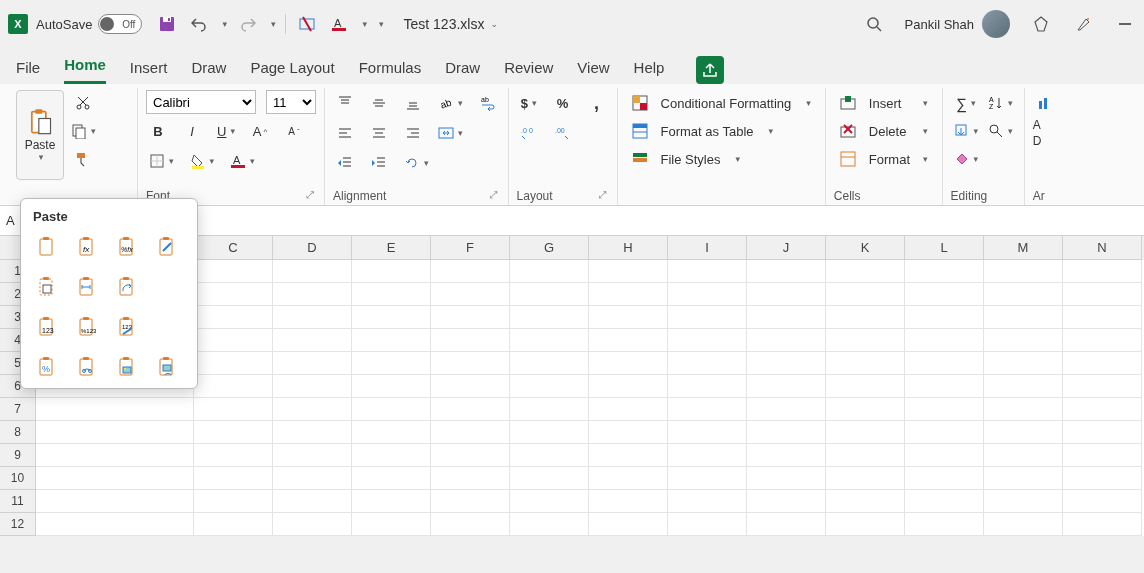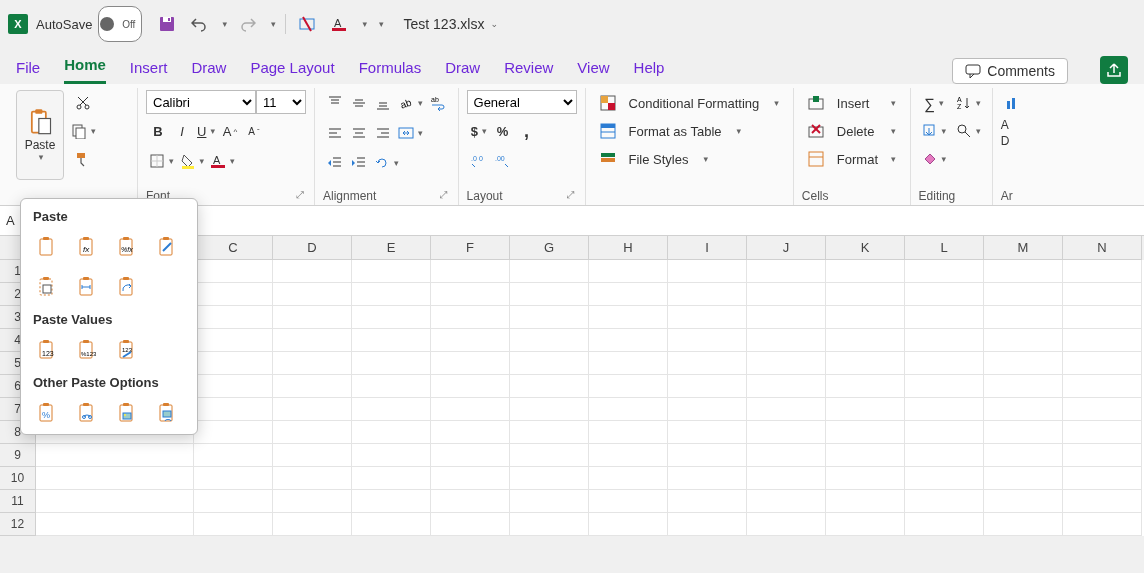--- a/index.html
+++ b/index.html
@@ -2,46 +2,46 @@
 <html><head>
 <meta charset="utf-8">
 <style>
 * { box-sizing: border-box; margin: 0; padding: 0; font-family: "Segoe UI", Arial, sans-serif; }
 body { background: #f0f0f0; width: 1144px; height: 573px; overflow: hidden; font-size: 13px; color: #333; }
 
 
 .titlebar { height: 48px; background: #f0f0f0; display: flex; align-items: center; padding: 0 8px; gap: 8px; }
 .app-icon { width: 20px; height: 20px; background: #107c41; border-radius: 2px; display: flex; align-items: center; justify-content: center; color: #fff; font-weight: bold; font-size: 11px; }
 .autosave { display: flex; align-items: center; gap: 6px; font-size: 13px; }
-.toggle { width: 44px; height: 36px; border: 1px solid #888; border-radius: 10px; display: flex; align-items: center; padding: 1px; background: #fff; position: relative; }
+.toggle { width: 44px; height: 20px; border: 1px solid #888; border-radius: 10px; display: flex; align-items: center; padding: 1px; background: #fff; position: relative; }
 .toggle-knob { width: 14px; height: 14px; background: #666; border-radius: 50%; }
 .toggle-text { font-size: 10px; position: absolute; right: 6px; color: #555; }
 .qat { display: flex; align-items: center; gap: 10px; margin-left: 6px; }
 .qat-btn { width: 22px; height: 22px; display: flex; align-items: center; justify-content: center; cursor: pointer; }
 .qat-sep { width: 1px; height: 20px; background: #ccc; }
 .filename { margin-left: 12px; font-size: 14px; display: flex; align-items: center; gap: 4px; }
 .title-right { margin-left: auto; display: flex; align-items: center; gap: 20px; }
 .user { display: flex; align-items: center; gap: 8px; font-size: 13px; }
 .avatar { width: 28px; height: 28px; border-radius: 50%; background: linear-gradient(135deg,#8a9ba8,#5a6b78); }
 
 
 .tabs { height: 36px; display: flex; align-items: flex-end; padding: 0 16px; gap: 24px; position: relative; }
-.tab { font-size: 15px; padding: 6px 0 8px; cursor: pointer; color: #6d28d9; }
+.tab { font-size: 15px; padding: 6px 0 8px; cursor: pointer; color: #404040; }
 .tab.active { color: #107c41; font-weight: 600; border-bottom: 3px solid #107c41; }
 .comments-btn { margin-left: auto; border: 1px solid #bbb; border-radius: 4px; padding: 4px 12px; display: flex; align-items: center; gap: 6px; background: #fff; font-size: 14px; }
 .share-btn { margin-left: 8px; width: 28px; height: 28px; background: #107c41; border-radius: 4px; display:flex; align-items:center; justify-content:center; color:#fff; }
 
 
 .ribbon { background: #fafafa; border-bottom: 1px solid #d0d0d0; display: flex; height: 122px; padding: 4px 0 0 8px; }
 .group { border-right: 1px solid #e0e0e0; padding: 2px 8px 2px 8px; display: flex; flex-direction: column; position: relative; }
 .group-body { flex: 1; display: flex; gap: 4px; }
 .group-label { text-align: left; font-size: 12px; color: #555; padding: 2px 0 0; position: relative; }
 .group-launcher { position: absolute; right: 2px; bottom: 2px; font-size: 10px; color: #777; cursor: pointer; }
 .col { display: flex; flex-direction: column; gap: 2px; }
-.row { display: flex; gap: 0; align-items: center; }
+.row { display: flex; gap: 10px; align-items: center; }
 .btn { min-width: 24px; height: 26px; display: flex; align-items: center; justify-content: center; cursor: pointer; border-radius: 3px; padding: 0 3px; gap: 2px; }
 .bigbtn { width: 48px; display: flex; flex-direction: column; align-items: center; justify-content: center; cursor: pointer; padding: 4px 2px; border: 1px solid #ccc; border-radius: 4px; background: #f5f5f5; }
 .bigbtn .label { font-size: 12px; margin-top: 2px; }
 select.combo { height: 24px; font-size: 13px; border: 1px solid #bbb; background: #fff; padding: 0 2px; }
 .font-name { width: 110px; }
 .font-size { width: 50px; }
 .num-fmt { width: 110px; }
 .ribbon-text-btn { height: 26px; display: flex; align-items: center; gap: 13px; padding: 0 6px; cursor: pointer; font-size: 13px; border-radius: 3px; }
 .chev { font-size: 9px; color: #666; margin-left: 2px; }
 
@@ -121,41 +121,62 @@
           <text x="3" y="11" font-size="11" fill="#333">A</text>
           <rect x="1" y="12" width="14" height="3" fill="#c8102e"></rect>
         </svg>
     </div>
     <span class="chev">▾</span>
     <span class="chev">▾</span>
   </div>
   <div class="filename">
     <span>Test 123.xlsx</span>
     <span class="chev">⌄</span>
+  </div>
+  <div class="title-right">
+    <div class="qat-btn">
+      <svg class="ic" viewBox="0 0 16 16">
+          <circle cx="7" cy="7" r="5" fill="none" stroke="#555" stroke-width="1.5"></circle>
+          <line x1="11" y1="11" x2="15" y2="15" stroke="#555" stroke-width="1.5"></line>
+        </svg>
+    </div>
+    <div class="user">
+      <span>Pankil Shah</span>
+      <div class="avatar"></div>
+    </div>
+    <div class="qat-btn">
+      <svg class="ic" viewBox="0 0 16 16">
+          <path d="M8 1 L14 6 L11 15 H5 L2 6 Z" fill="none" stroke="#555" stroke-width="1.2"></path>
+        </svg>
+    </div>
+    <div class="qat-btn">
+      <svg class="ic" viewBox="0 0 16 16">
+          <path d="M3 14 L11 3 L14 6 L5 14 Z" fill="none" stroke="#555"></path>
+          <circle cx="13" cy="3" r="1" fill="#d97f2e"></circle>
+        </svg>
+    </div>
+    <div class="qat-btn">
+      <svg class="ic" viewBox="0 0 16 16">
+          <line x1="2" y1="8" x2="14" y2="8" stroke="#333" stroke-width="1.5"></line>
+        </svg>
+    </div>
   </div>
 </div>
 
 <div class="tabs">
   <div class="tab">File</div>
   <div class="tab active">Home</div>
   <div class="tab">Insert</div>
   <div class="tab">Draw</div>
   <div class="tab">Page Layout</div>
   <div class="tab">Formulas</div>
   <div class="tab">Draw</div>
   <div class="tab">Review</div>
   <div class="tab">View</div>
   <div class="tab">Help</div>
-  <div class="comments-btn">
-    <svg class="ic" viewBox="0 0 16 16">
-        <rect x="1" y="2" width="14" height="9" rx="2" fill="none" stroke="#333"></rect>
-        <path d="M5 11 L5 15 L9 11" fill="none" stroke="#333"></path>
-      </svg>
-    <span>Comments</span>
-  </div>
   <div class="share-btn">
     <svg class="ic" viewBox="0 0 16 16">
         <path d="M8 2 L12 6 M8 2 L4 6 M8 2 V11 M2 10 V14 H14 V10" fill="none" stroke="#fff" stroke-width="1.5"></path>
       </svg>
   </div>
 </div>
 
 <div class="ribbon">
 
   <div class="group" style="width:130px;">
@@ -348,23 +369,20 @@
             </div>
       </div>
     </div>
       </div>
     <div class="group-label"><span>Alignment</span><span class="group-launcher">⤢</span></div>
   </div>
 
   <div class="group">
     <div class="group-body">
         <div class="col" style="gap:4px;">
-      <div class="row">
-            <select class="combo num-fmt" value="General"><option>General</option></select>
-          </div>
       <div class="row">
         <div class="btn">
               <b>$</b>
               <span class="chev">▾</span>
             </div>
         <div class="btn">
               <b>%</b>
             </div>
         <div class="btn">
               <b style="font-size:18px">,</b>
@@ -792,21 +810,20 @@
       </div>
     <div class="pm-item">
         <svg class="ic-pm" viewBox="0 0 22 22">
           <rect x="3" y="2" width="12" height="16" rx="1" fill="#fff" stroke="#d97f2e"></rect>
           <rect x="6" y="0" width="6" height="3" rx="1" fill="#d97f2e"></rect>
           <path d="M6 14 A5 5 0 0 1 14 9" fill="none" stroke="#2b7cd3"></path>
           <path d="M12 7 L14 9 L12 11" fill="none" stroke="#2b7cd3"></path>
         </svg>
       </div>
   </div>
-  <div class="pm-section">Paste Values</div>
   <div class="pm-row">
     <div class="pm-item">
         <svg class="ic-pm" viewBox="0 0 22 22">
           <rect x="3" y="2" width="12" height="16" rx="1" fill="#fff" stroke="#d97f2e"></rect>
           <rect x="6" y="0" width="6" height="3" rx="1" fill="#d97f2e"></rect>
           <text x="5" y="16" font-size="7">123</text>
         </svg>
       </div>
     <div class="pm-item">
         <svg class="ic-pm" viewBox="0 0 22 22">
@@ -817,21 +834,20 @@
       </div>
     <div class="pm-item">
         <svg class="ic-pm" viewBox="0 0 22 22">
           <rect x="3" y="2" width="12" height="16" rx="1" fill="#fff" stroke="#d97f2e"></rect>
           <rect x="6" y="0" width="6" height="3" rx="1" fill="#d97f2e"></rect>
           <text x="5" y="12" font-size="6">123</text>
           <path d="M6 17 L14 12" stroke="#2b7cd3" stroke-width="2"></path>
         </svg>
       </div>
   </div>
-  <div class="pm-section">Other Paste Options</div>
   <div class="pm-row">
     <div class="pm-item">
         <svg class="ic-pm" viewBox="0 0 22 22">
           <rect x="3" y="2" width="12" height="16" rx="1" fill="#fff" stroke="#d97f2e"></rect>
           <rect x="6" y="0" width="6" height="3" rx="1" fill="#d97f2e"></rect>
           <text x="5" y="15" font-size="9" fill="#2b7cd3">%</text>
         </svg>
       </div>
     <div class="pm-item">
         <svg class="ic-pm" viewBox="0 0 22 22">

